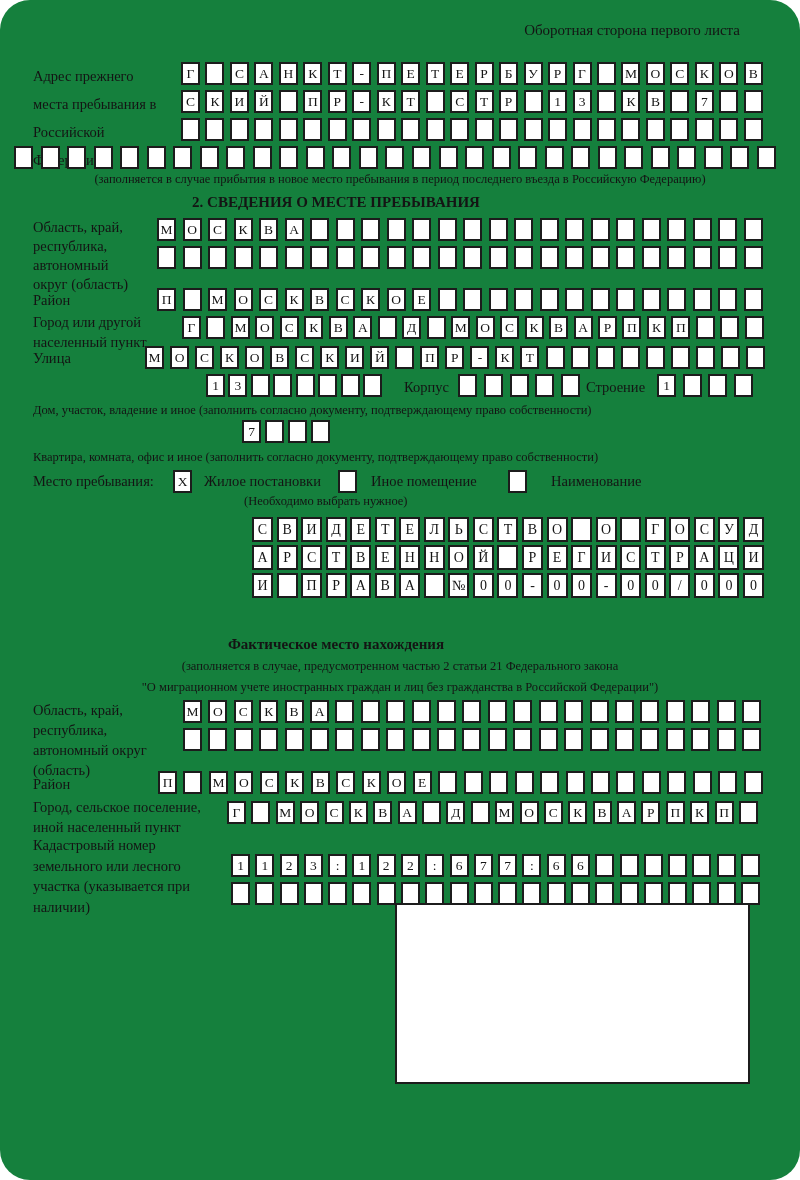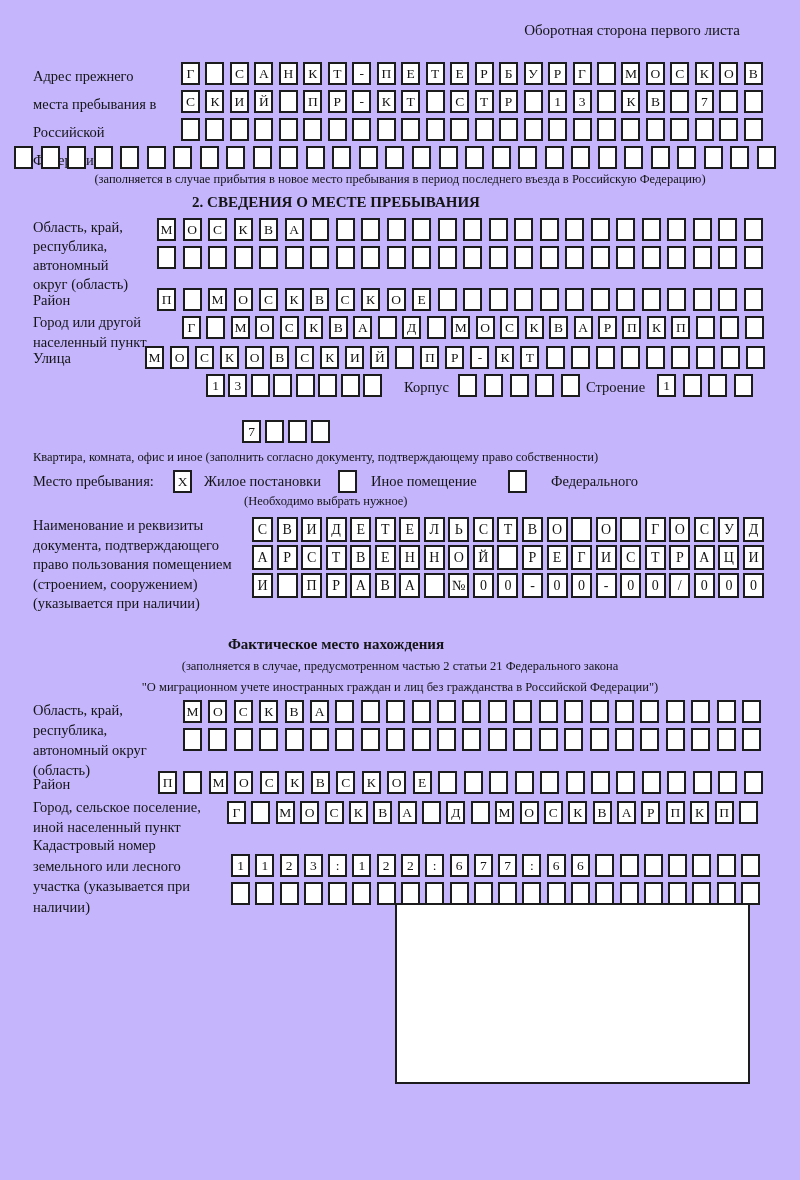--- a/index.html
+++ b/index.html
@@ -1,18 +1,18 @@
 <!DOCTYPE html>
 <html><head>
 <meta charset="utf-8">
 <style>
   html,body{margin:0;padding:0;background:#ffffff;}
   .page{
-    position:relative;width:800px;height:1180px;background:#c4b5fd;
-    font-family:"Liberation Serif","DejaVu Serif",serif;color:#141414;overflow:hidden;
+    position:relative;width:800px;height:1180px;background:#15803d;
+    font-family:"Liberation Serif","DejaVu Serif",serif;color:#141414;overflow:hidden;border-radius:30px;
   }
   .abs{position:absolute;}
   .hdr{font-size:15px;}
   .lbl{font-size:14.5px;line-height:20px;}
   .note{font-size:12.5px;}
   .title{font-size:15px;font-weight:bold;text-align:center;width:672px;left:0;}
   .cr{display:flex;justify-content:space-between;}
   .cell{
     width:19px;height:23px;box-sizing:border-box;border:2px solid #1c1c1c;
     display:flex;align-items:center;justify-content:center;
@@ -309,39 +309,39 @@
       <span class="cell"></span>
       <span class="cell"></span>
     </div>
   <div class="abs lbl" style="left:586px;top:377px;">Строение</div>
   <div class="abs cr" style="left:657px;top:374px;width:96px;">
       <span class="cell">1</span>
       <span class="cell"></span>
       <span class="cell"></span>
       <span class="cell"></span>
     </div>
+  <div class="abs note" style="left:33px;top:403px;">Дом, участок, владение и иное (заполнить согласно документу, подтверждающему право собственности)</div>
 
   <div class="abs cr" style="left:242px;top:420px;width:88px;">
       <span class="cell">7</span>
       <span class="cell"></span>
       <span class="cell"></span>
       <span class="cell"></span>
     </div>
   <div class="abs note" style="left:33px;top:450px;">Квартира, комната, офис и иное (заполнить согласно документу, подтверждающему право собственности)</div>
 
   <div class="abs lbl" style="left:33px;top:471px;">Место пребывания:</div>
   <span class="abs cb" style="left:173px;top:470px;">X</span>
   <div class="abs lbl" style="left:204px;top:471px;">Жилое постановки</div>
   <span class="abs cb" style="left:338px;top:470px;"></span>
   <div class="abs lbl" style="left:371px;top:471px;">Иное помещение</div>
   <span class="abs cb" style="left:508px;top:470px;"></span>
-  <div class="abs lbl" style="left:551px;top:471px;">Федерального</div>
+  <div class="abs lbl" style="left:551px;top:471px;">Наименование</div>
   <div class="abs note" style="left:244px;top:494px;">(Необходимо выбрать нужное)</div>
 
-  <div class="abs lbl" style="left:33px;top:516px;width:218px;line-height:19.5px;">Наименование и реквизиты документа, подтверждающего право пользования помещением (строением, сооружением) (указывается при наличии)</div>
   <div class="abs cr md" style="left:252px;top:517px;width:512px;">
       <span class="cell">С</span>
       <span class="cell">В</span>
       <span class="cell">И</span>
       <span class="cell">Д</span>
       <span class="cell">Е</span>
       <span class="cell">Т</span>
       <span class="cell">Е</span>
       <span class="cell">Л</span>
       <span class="cell">Ь</span>

